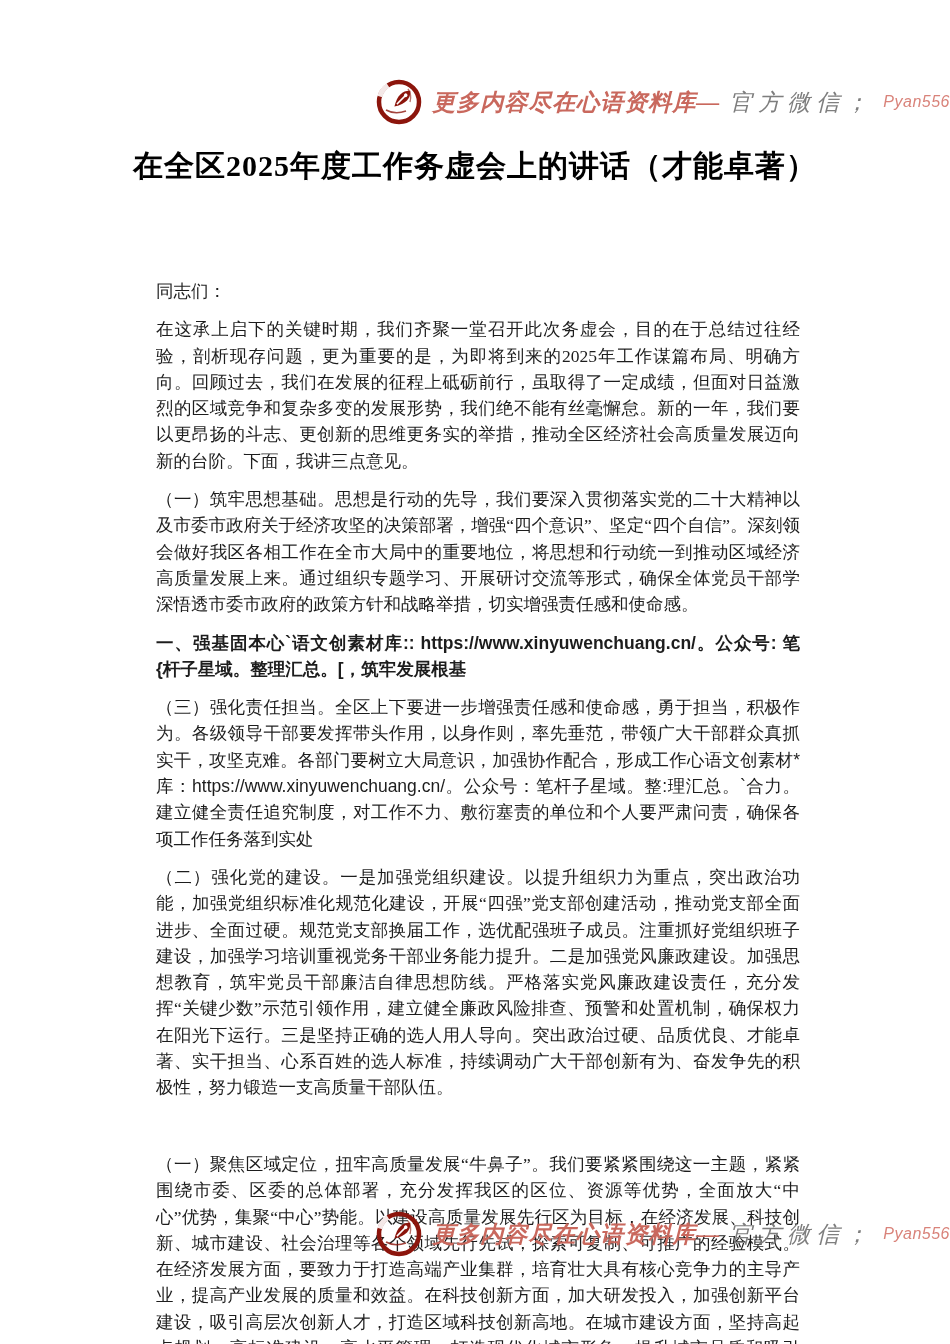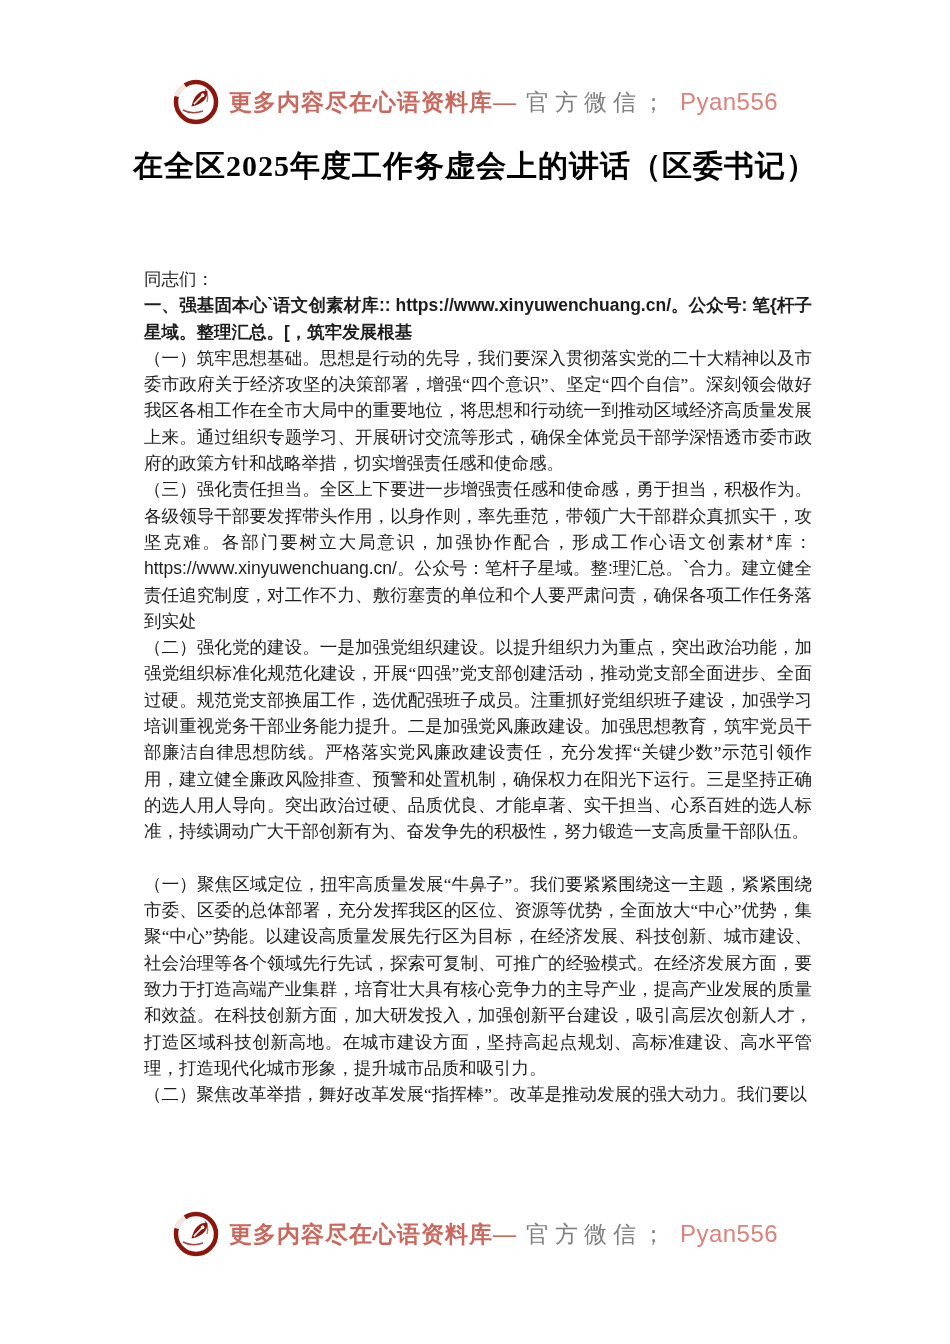--- a/index.html
+++ b/index.html
@@ -2,47 +2,47 @@
 <html style="--brand-red: #8c150c; --brand-salmon: #c9685d; --brand-gray: #7e7e7e; --brand-id-salmon: #d9837a; --text-color: #1d1d1d;"><head>
 <meta charset="utf-8">
 <style>
   html,body { margin:0; padding:0; background:#ffffff; }
   .page {
     position:relative; width:950px; height:1344px; background:#ffffff;
     overflow:hidden; font-family:"Liberation Serif", serif;
   }
   .brandbar {
     position:absolute; left:0; width:100%;
-    display:flex; justify-content:center; align-items:center; gap:9px;
+    display:flex; justify-content:flex-end; align-items:center; gap:9px;font-style:italic;
   }
   .brandbar.header { top:78px; }
   .brandbar.footer { top:1210px; }
   .brand-logo { width:48px; height:48px; flex:0 0 auto; }
   .brand-main {
     font-size:23px; font-weight:bold; color:var(--brand-salmon);
     letter-spacing:1px; font-family:"Liberation Serif", serif;
   }
   .brand-wechat {
     font-size:23px; color:var(--brand-gray); letter-spacing:6px;
     font-family:"Liberation Serif", serif;
   }
   .brand-id {
-    font-size:24px; color:var(--brand-id-salmon);
+    font-size:16px; color:var(--brand-id-salmon);
     font-family:"Liberation Sans", sans-serif; letter-spacing:0.5px;
   }
   .doc-title {
     position:absolute; top:146px; left:0; width:100%; text-align:center;
     font-size:30px; font-weight:bold; color:#000000; letter-spacing:1px;
   }
   .doc-body {
     position:absolute; top:266px; left:144px; width:668px;
     font-size:17.5px; line-height:26.3px; color:var(--text-color);
     text-align:justify;
   }
-  .para { margin:0; padding:0; }
+  .para { margin:12px; padding:0; }
   .para.hei, .para.hei-bold { font-family:"Liberation Sans", sans-serif; }
   .para.hei-bold { font-weight:bold; }
   .para.empty { min-height:26.3px; }
 </style>
 </head>
 <body>
 
 <div class="page">
 
   <div class="brandbar header">
@@ -55,26 +55,27 @@
         <path d="M24 8 C29.5 13 30.5 20 24 30.5 C17.5 20 18.5 13 24 8 Z" fill="#8c150c"></path>
         <line x1="24" y1="15" x2="24" y2="27" stroke="#ffffff" stroke-width="1.5"></line>
         <circle cx="24" cy="14.5" r="1.8" fill="#ffffff"></circle>
       </g>
     </svg>
     <span class="brand-main">更多内容尽在心语资料库—</span>
     <span class="brand-wechat">官方微信；</span>
     <span class="brand-id">Pyan556</span>
   </div>
 
-  <div class="doc-title">在全区2025年度工作务虚会上的讲话（区委书记）</div>
+  <div class="doc-title">在全区2025年度工作务虚会上的讲话（才能卓著）</div>
 
   <div class="doc-body">
       <p class="para song">同志们：</p>
+      <p class="para song">在这承上启下的关键时期，我们齐聚一堂召开此次务虚会，目的在于总结过往经验，剖析现存问题，更为重要的是，为即将到来的2025年工作谋篇布局、明确方向。回顾过去，我们在发展的征程上砥砺前行，虽取得了一定成绩，但面对日益激烈的区域竞争和复杂多变的发展形势，我们绝不能有丝毫懈怠。新的一年，我们要以更昂扬的斗志、更创新的思维更务实的举措，推动全区经济社会高质量发展迈向新的台阶。下面，我讲三点意见。</p>
+      <p class="para song">（一）筑牢思想基础。思想是行动的先导，我们要深入贯彻落实党的二十大精神以及市委市政府关于经济攻坚的决策部署，增强“四个意识”、坚定“四个自信”。深刻领会做好我区各相工作在全市大局中的重要地位，将思想和行动统一到推动区域经济高质量发展上来。通过组织专题学习、开展研讨交流等形式，确保全体党员干部学深悟透市委市政府的政策方针和战略举措，切实增强责任感和使命感。</p>
       <p class="para hei-bold">一、强基固本心`语文创素材库:: https://www.xinyuwenchuang.cn/。公众号: 笔{杆子星域。整理汇总。[，筑牢发展根基</p>
-      <p class="para song">（一）筑牢思想基础。思想是行动的先导，我们要深入贯彻落实党的二十大精神以及市委市政府关于经济攻坚的决策部署，增强“四个意识”、坚定“四个自信”。深刻领会做好我区各相工作在全市大局中的重要地位，将思想和行动统一到推动区域经济高质量发展上来。通过组织专题学习、开展研讨交流等形式，确保全体党员干部学深悟透市委市政府的政策方针和战略举措，切实增强责任感和使命感。</p>
       <p class="para hei">（三）强化责任担当。全区上下要进一步增强责任感和使命感，勇于担当，积极作为。各级领导干部要发挥带头作用，以身作则，率先垂范，带领广大干部群众真抓实干，攻坚克难。各部门要树立大局意识，加强协作配合，形成工作心语文创素材*库：https://www.xinyuwenchuang.cn/。公众号：笔杆子星域。整:理汇总。`合力。建立健全责任追究制度，对工作不力、敷衍塞责的单位和个人要严肃问责，确保各项工作任务落到实处</p>
       <p class="para song">（二）强化党的建设。一是加强党组织建设。以提升组织力为重点，突出政治功能，加强党组织标准化规范化建设，开展“四强”党支部创建活动，推动党支部全面进步、全面过硬。规范党支部换届工作，选优配强班子成员。注重抓好党组织班子建设，加强学习培训重视党务干部业务能力提升。二是加强党风廉政建设。加强思想教育，筑牢党员干部廉洁自律思想防线。严格落实党风廉政建设责任，充分发挥“关键少数”示范引领作用，建立健全廉政风险排查、预警和处置机制，确保权力在阳光下运行。三是坚持正确的选人用人导向。突出政治过硬、品质优良、才能卓著、实干担当、心系百姓的选人标准，持续调动广大干部创新有为、奋发争先的积极性，努力锻造一支高质量干部队伍。</p>
       <p class="para empty">&nbsp;</p>
       <p class="para song">（一）聚焦区域定位，扭牢高质量发展“牛鼻子”。我们要紧紧围绕这一主题，紧紧围绕市委、区委的总体部署，充分发挥我区的区位、资源等优势，全面放大“中心”优势，集聚“中心”势能。以建设高质量发展先行区为目标，在经济发展、科技创新、城市建设、社会治理等各个领域先行先试，探索可复制、可推广的经验模式。在经济发展方面，要致力于打造高端产业集群，培育壮大具有核心竞争力的主导产业，提高产业发展的质量和效益。在科技创新方面，加大研发投入，加强创新平台建设，吸引高层次创新人才，打造区域科技创新高地。在城市建设方面，坚持高起点规划、高标准建设、高水平管理，打造现代化城市形象，提升城市品质和吸引力。</p>
       <p class="para song">（二）聚焦改革举措，舞好改革发展“指挥棒”。改革是推动发展的强大动力。我们要以</p>
     </div>
 
   <div class="brandbar footer">
     <svg class="brand-logo" viewBox="0 0 48 48">
       <circle cx="24" cy="24" r="20" fill="none" stroke="#8c150c" stroke-width="4.5"></circle>

